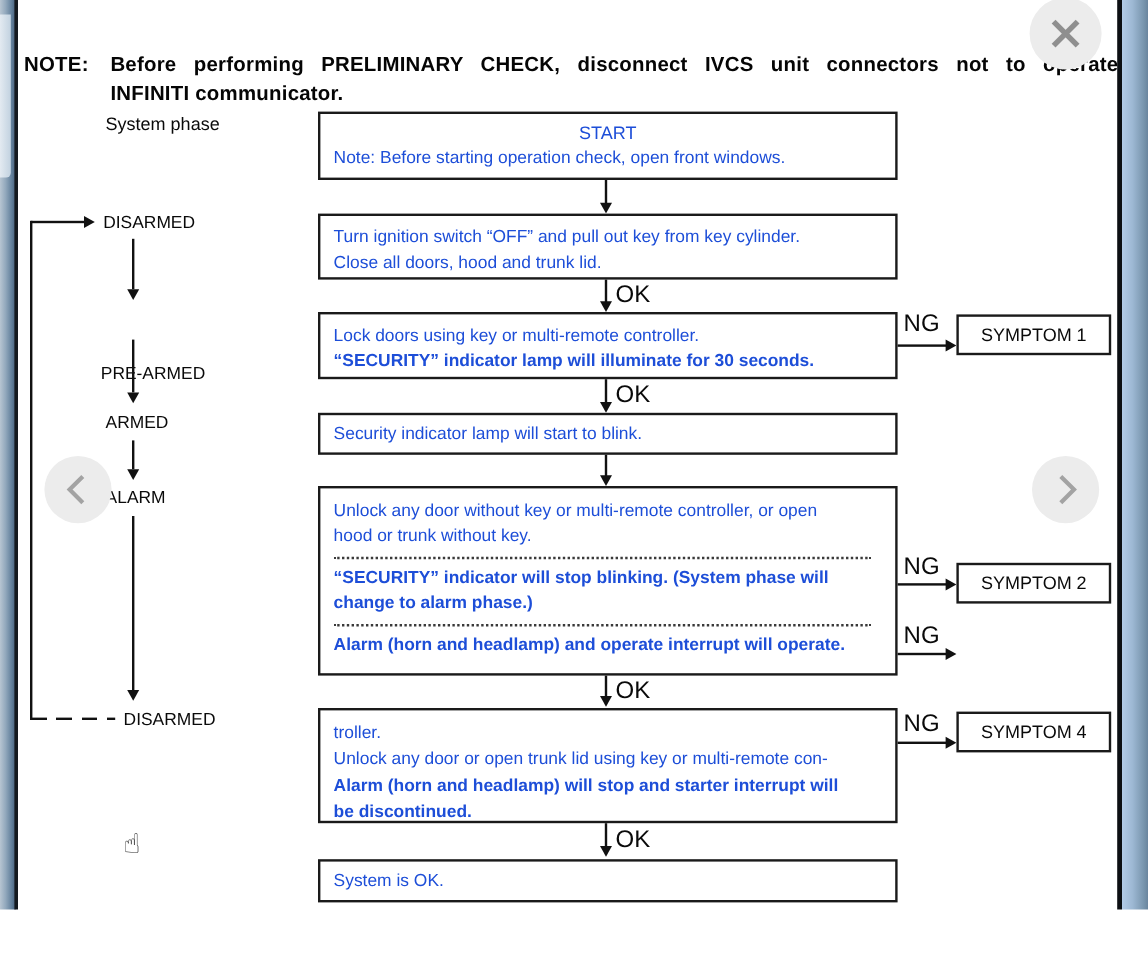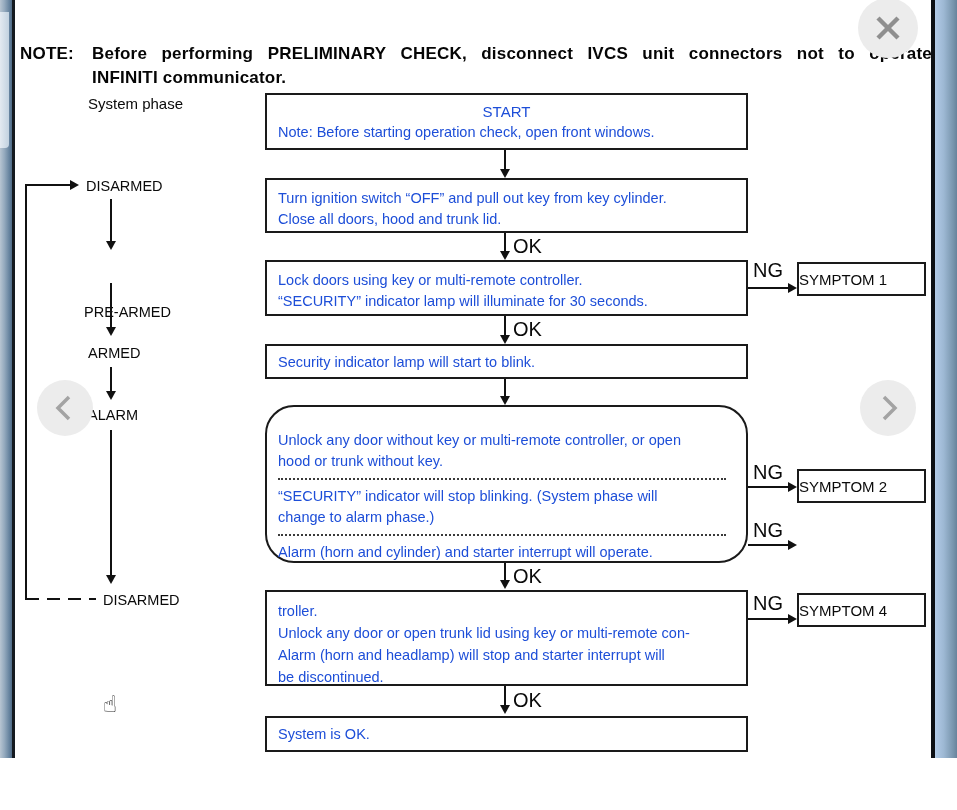--- a/index.html
+++ b/index.html
@@ -28,22 +28,22 @@
     font-weight:bold;font-size:17px;line-height:24px;color:#050505;letter-spacing:.2px;}
   .note-label{flex:0 0 72px;}
   .note-body{flex:1;}
   .note-l1{text-align:justify;text-align-last:justify;}
 
   
   .lbl{position:absolute;font-size:14.5px;color:#0a0a0a;white-space:nowrap;}
   .flowbox{position:absolute;left:265px;width:483px;border:2px solid #1a1a1a;background:#fff;
     font-size:14.5px;color:#1d4ed8;line-height:21px;box-sizing:border-box;padding:6px 11px;}
   .symbox{position:absolute;left:797px;width:129px;height:34px;border:2px solid #1a1a1a;background:#fff;
-    font-size:15px;color:#0a0a0a;display:flex;align-items:center;box-sizing:border-box;}
-  .b{font-weight:normal;}
+    font-size:15px;color:#0a0a0a;display:flex;align-items:center;justify-content:center;box-sizing:border-box;}
+  .b{font-weight:bold;}
   .dotted-sep{border:none;border-top:2px dotted #3a3a3a;height:0;margin:6px 0 6px 0;width:98%;}
 
   
   .vl{position:absolute;width:2px;background:#111;}
   .hl{position:absolute;height:2px;background:#111;}
   .hl-dash{position:absolute;height:2px;width:70px;
     background:repeating-linear-gradient(90deg,#111 0 13px,transparent 13px 21px);}
   .arr-down{position:absolute;width:0;height:0;border-left:5px solid transparent;
     border-right:5px solid transparent;border-top:9px solid #111;}
   .arr-right{position:absolute;width:0;height:0;border-top:5px solid transparent;
@@ -127,28 +127,28 @@
   <div class="arr-down" style="left:500px;top:335px;"></div>
   <div class="okng" style="left:513px;top:318px;">OK</div>
 
   <div class="flowbox" style="top:344px;height:35px;">
     <div>Security indicator lamp will start to blink.</div>
   </div>
 
   <div class="vl" style="left:504px;top:379px;height:18px;"></div>
   <div class="arr-down" style="left:500px;top:396px;"></div>
 
-  <div class="flowbox" style="top:405px;height:158px;padding-top:23px;border-radius:29px;">
+  <div class="flowbox" style="top:405px;height:158px;padding-top:9px;">
     <div>Unlock any door without key or multi-remote controller, or open</div>
     <div>hood or trunk without key.</div>
     <div class="dotted-sep"></div>
     <div class="b">“SECURITY” indicator will stop blinking. (System phase will</div>
     <div class="b">change to alarm phase.)</div>
     <div class="dotted-sep"></div>
-    <div class="b">Alarm (horn and cylinder) and starter interrupt will operate.</div>
+    <div class="b">Alarm (horn and headlamp) and operate interrupt will operate.</div>
   </div>
 
   <div class="okng" style="left:753px;top:461px;">NG</div>
   <div class="hl" style="left:748px;top:486px;width:41px;"></div>
   <div class="arr-right" style="left:788px;top:482px;"></div>
   <div class="symbox" style="top:469px;">
     <span>SYMPTOM 2</span>
   </div>
 
   <div class="okng" style="left:753px;top:519px;">NG</div>

